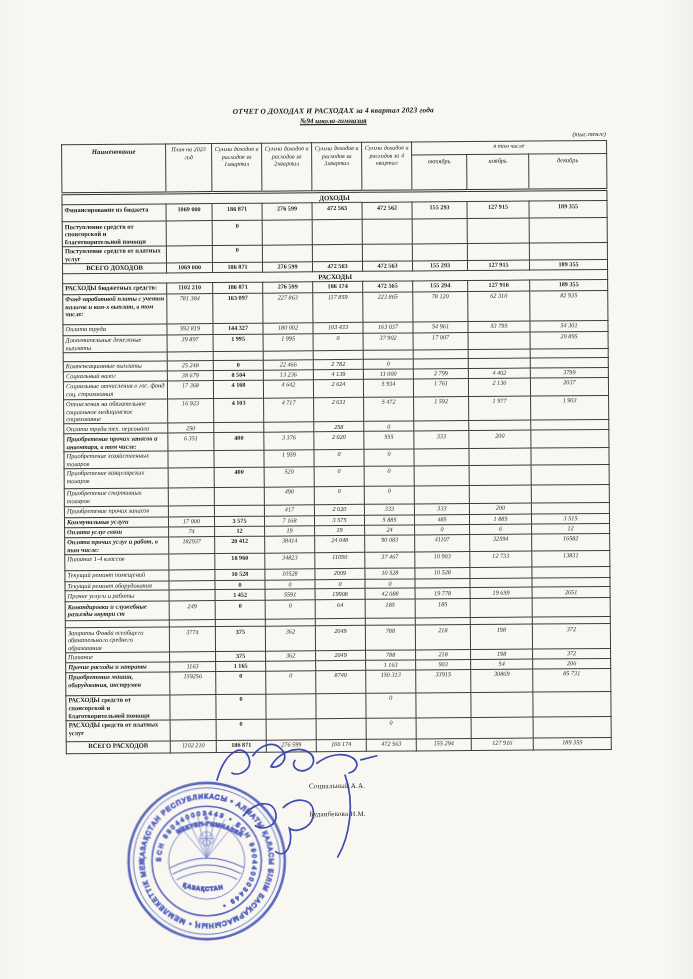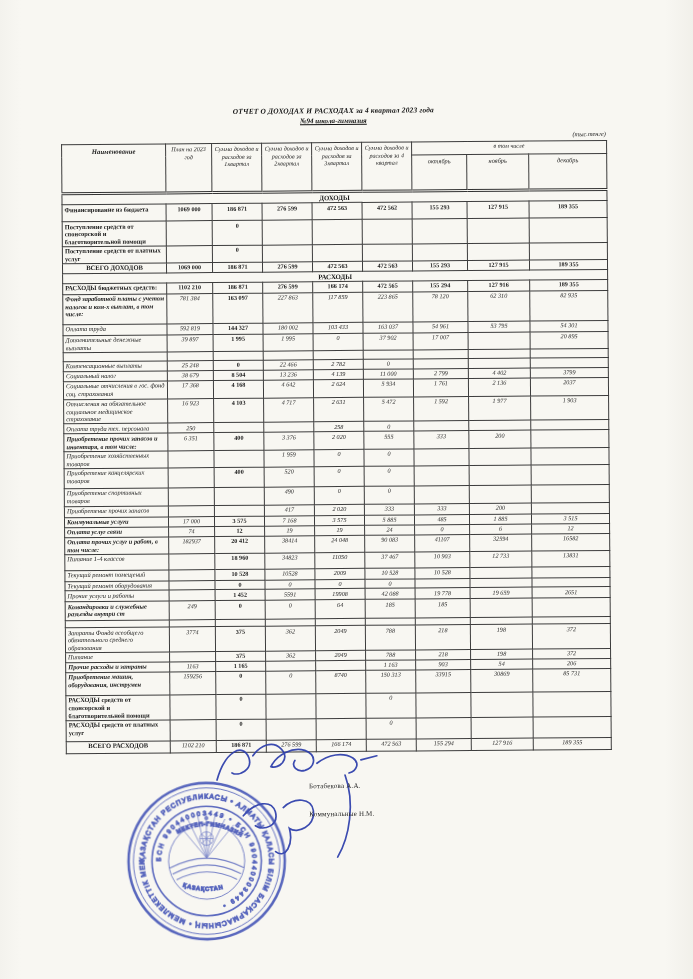--- a/index.html
+++ b/index.html
@@ -527,17 +527,17 @@
         <circle cx="85" cy="62" r="7"></circle>
         <path d="M78,62 L92,62 M85,55 L85,69 M80,57 L90,67 M90,57 L80,67"></path>
         <path stroke-width="1.2" d="M47,92 Q85,72 123,92 M50,98 Q85,80 120,98 M54,104 Q85,88 116,104"></path>
         <circle cx="85" cy="41" r="1.8" fill="#3c4db4" stroke="none"></circle>
       </g>
       <text font-size="6" font-weight="bold" letter-spacing=".8">
         <textPath href="#bannerPath" startOffset="2">ҚАЗАҚСТАН</textPath>
       </text>
     </svg>
 
-    <div class="sign-name n1">Ботабекова А.А.</div>
-    <div class="sign-name n2">Коммунальные Н.М.</div>
+    <div class="sign-name n1">Социальный А.А.</div>
+    <div class="sign-name n2">Будаибекова Н.М.</div>
 
   </div>
 </div>
 
 </body></html>

